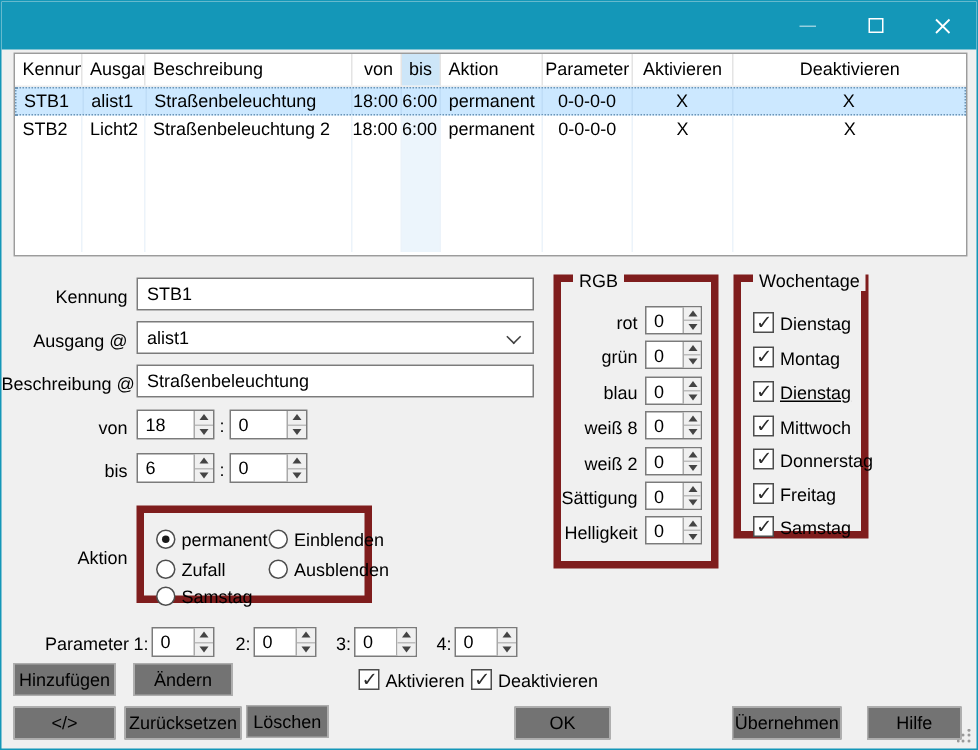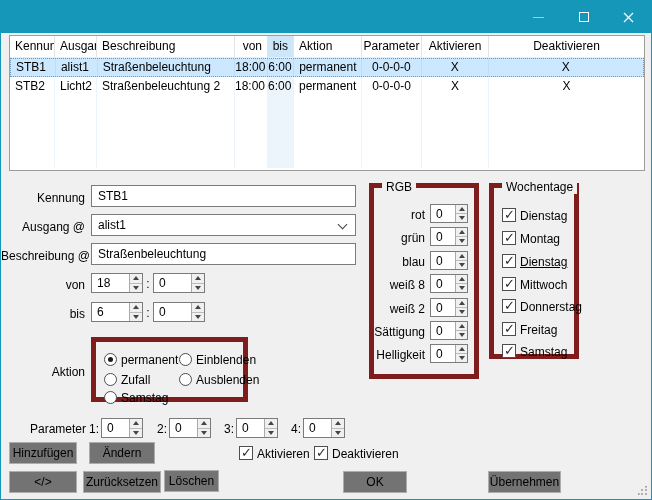--- a/index.html
+++ b/index.html
@@ -398,20 +398,21 @@
   <span class="cb" style="left:313px;top:445px;">
       <span class="tick">✓</span>
     </span>
   <span class="lbl" style="left:331px;top:446px;text-align:left;">Deaktivieren</span>
 
   <div class="btn" style="left:8px;top:470px;width:68px;">&lt;/&gt;</div>
   <div class="btn" style="left:82px;top:470px;width:78px;">Zurücksetzen</div>
   <div class="btn" style="left:342px;top:470px;width:64px;">OK</div>
   <div class="btn" style="left:415px;top:470px;width:40px;margin-top:29px;">Abbrechen</div>
   <div class="btn" style="left:487px;top:470px;width:73px;">Übernehmen</div>
+  <div class="btn" style="left:577px;top:470px;width:63px;">Hilfe</div>
 
   <svg class="grip" width="10" height="10">
     <circle cx="8" cy="8" r="1" fill="#9a9a9a"></circle>
       <circle cx="8" cy="4" r="1" fill="#9a9a9a"></circle>
     <circle cx="4" cy="8" r="1" fill="#9a9a9a"></circle>
       <circle cx="8" cy="0.8" r="1" fill="#9a9a9a"></circle>
     <circle cx="4" cy="4" r="1" fill="#9a9a9a"></circle>
       <circle cx="0.8" cy="8" r="1" fill="#9a9a9a"></circle>
   </svg>
 </div>

